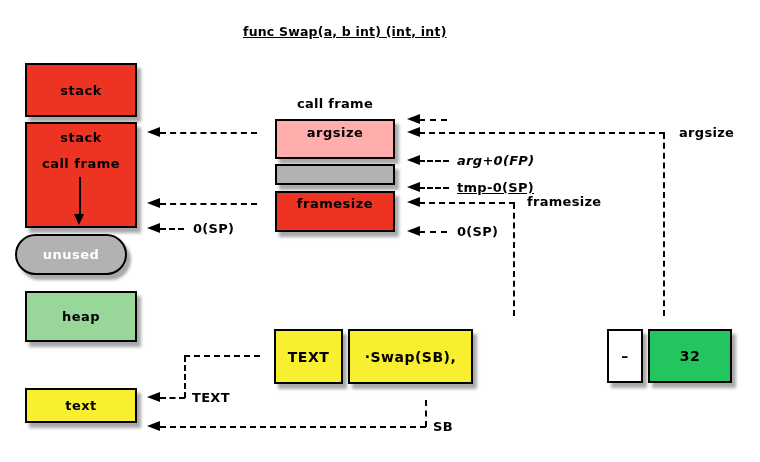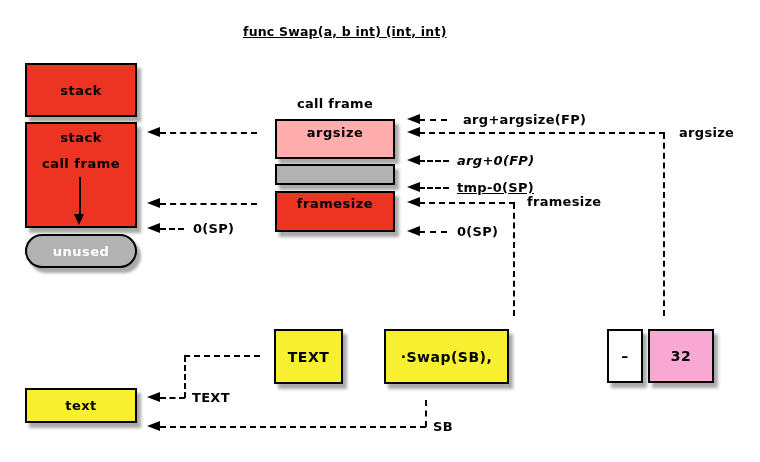--- a/index.html
+++ b/index.html
@@ -45,24 +45,27 @@
 
   <div class="box" style="left: 25px; top: 122px; width: 112px; height: 106px; background: rgb(237, 52, 35);">
     <div class="stack2-inner">
       <span class="t1">stack</span>
       <span class="t2">call frame</span>
       <div class="vline" style="left:52px;top:53px;height:38px;"></div>
       <div class="ah-d" style="left:47px;top:90px;"></div>
     </div>
   </div>
 
-  <div class="box white-text" style="left: 25px; top: 234px; width: 112px; height: 34px; background: rgb(178, 178, 178); border-radius: 21px;">
+  <div class="box white-text" style="left: 15px; top: 234px; width: 112px; height: 41px; background: rgb(178, 178, 178); border-radius: 21px;">
     <span>unused</span>
   </div>
 
+  <div class="box" style="left: 25px; top: 291px; width: 112px; height: 51px; background: rgb(153, 214, 153);">
+    <span>heap</span>
+  </div>
 
 
   <div class="box" style="left: 25px; top: 388px; width: 112px; height: 35px; background: rgb(247, 239, 47);">
     <span>text</span>
   </div>
 
   <div class="lbl" style="left:275px;top:96px;width:120px;text-align:center;">call frame</div>
 
   <div class="box toptext" style="left: 275px; top: 119px; width: 120px; height: 40px; padding-top: 4px; background: rgb(255, 173, 173);">
     <span>argsize</span>
@@ -79,21 +82,20 @@
 
   <div class="ah-l" style="left:147px;top:198px;"></div>
   <div class="hdash" style="left:160px;top:203px;width:97px;"></div>
 
   <div class="ah-l" style="left:147px;top:223px;"></div>
   <div class="hdash" style="left:160px;top:228px;width:24px;"></div>
   <div class="lbl" style="left:193px;top:221px;">0(SP)</div>
 
   <div class="ah-l" style="left:407px;top:114px;"></div>
   <div class="hdash" style="left:419px;top:119px;width:28px;"></div>
-  <div class="lbl" style="left:463px;top:112px;">arg+argsize(FP)</div>
 
   <div class="ah-l" style="left:407px;top:127px;"></div>
   <div class="hdash" style="left:419px;top:132px;width:246px;"></div>
   <div class="vdash" style="left:663px;top:133px;height:183px;"></div>
   <div class="lbl" style="left:679px;top:125px;">argsize</div>
 
   <div class="ah-l" style="left:407px;top:155px;"></div>
   <div class="hdash" style="left:419px;top:160px;width:30px;"></div>
   <div class="lbl" style="left:457px;top:153px;font-style:italic;">arg+0(FP)</div>
 
@@ -118,26 +120,26 @@
 
   <div class="ah-l" style="left:147px;top:421px;"></div>
   <div class="hdash" style="left:160px;top:426px;width:266px;"></div>
   <div class="vdash" style="left:425px;top:400px;height:27px;"></div>
   <div class="lbl" style="left:433px;top:419px;">SB</div>
 
   <div class="box" style="left: 274px; top: 329px; width: 69px; height: 55px; font-size: 14px; background: rgb(247, 239, 47);">
     <span>TEXT</span>
   </div>
 
-  <div class="box" style="left: 348px; top: 329px; width: 125px; height: 55px; font-size: 14px; background: rgb(247, 239, 47); margin-left: 36px;">
+  <div class="box" style="left: 348px; top: 329px; width: 125px; height: 55px; font-size: 14px; background: rgb(247, 239, 47);">
     <span>·Swap(SB),</span>
   </div>
 
 
   <div class="box" style="left: 607px; top: 329px; width: 36px; height: 54px; font-size: 14px; background: rgb(255, 255, 255);">
     <span>–</span>
   </div>
 
-  <div class="box" style="left: 648px; top: 329px; width: 66px; height: 54px; font-size: 14px; background: #f9a8d4;">
+  <div class="box" style="left: 648px; top: 329px; width: 84px; height: 54px; font-size: 14px; background: #22c55e;">
     <span>32</span>
   </div>
 
 </div>
 
 </body></html>

